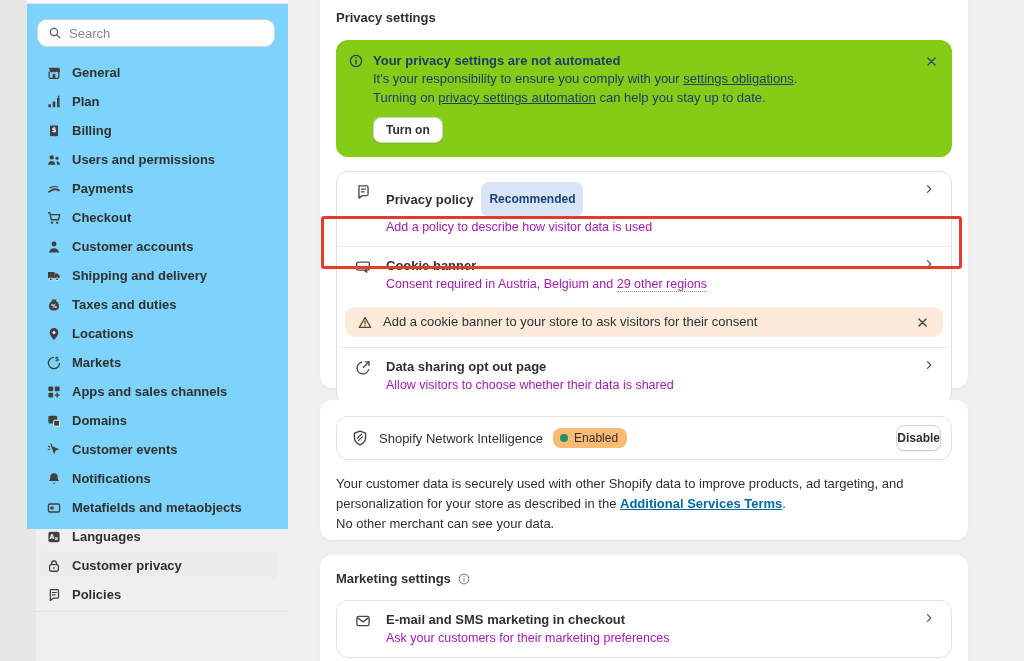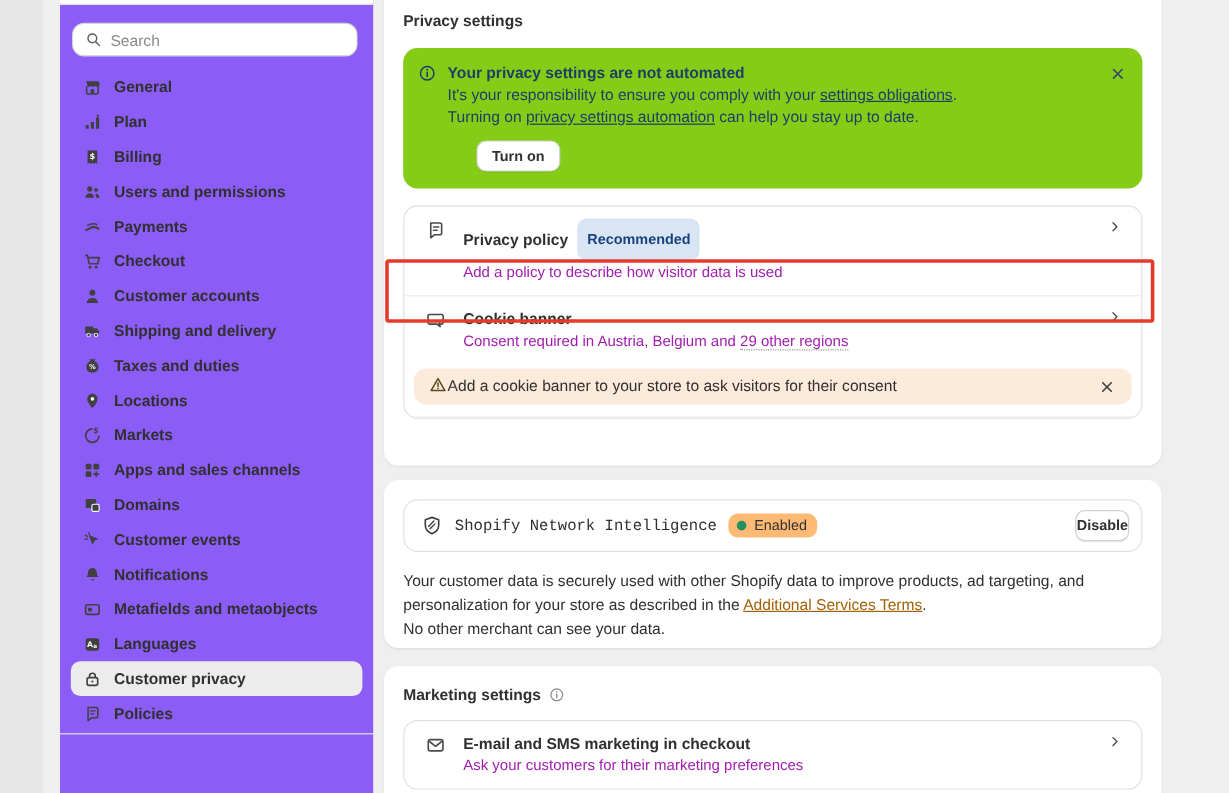--- a/index.html
+++ b/index.html
@@ -2,21 +2,21 @@
 <html><head>
 <meta charset="utf-8">
 <style>
   * { margin:0; padding:0; box-sizing:border-box; }
   html,body { background:#efefef; }
   .screen { position:relative; width:1024px; height:661px; overflow:hidden;
     font-family:"Liberation Sans", sans-serif; color:#303030; background:#efefef; }
 
   
   .backdrop-left { position:absolute; left:0; top:0; width:36px; height:661px; background:#e7e7e7; }
-  .sidebar { position:absolute; left:50px; top:0; width:261px; height:661px; background:#8b5cf6; }
+  .sidebar { position:absolute; left:27px; top:0; width:261px; height:529px; background:#7dd3fc; }
   .sidebar-topstrip { position:absolute; left:0; top:0; width:261px; height:4px; background:#ffffff; border-bottom:1px solid #e3e3e3; }
   .search-box { position:absolute; left:10px; top:19px; width:238px; height:28px; background:#fff;
     border:1px solid #d4d4d4; border-radius:10px; display:flex; align-items:center; gap:7px; padding:0 10px; }
   .search-box input { border:none; outline:none; background:transparent; font-family:inherit;
     font-size:13px; color:#303030; width:100%; }
   .search-box input::placeholder { color:#8a8a8a; }
   .nav { position:absolute; left:0; top:58px; width:261px; }
   .nav-item { display:flex; align-items:center; gap:10px; height:29px; margin:0 9px; padding:0 10px;
     border-radius:8px; font-size:13px; font-weight:600; color:#303030; cursor:pointer; }
   .nav-item.active { background:#ececec; }
@@ -33,56 +33,56 @@
 
   
   .info-banner { margin-top:15px; background:#84cc16; border-radius:12px; padding:12px 12px 14px 12px;
     display:flex; gap:9px; color:#1c3f67; }
   .info-banner .b-body { flex:1; }
   .info-banner .b-title { font-size:13px; font-weight:700; line-height:17px; }
   .info-banner .b-line { font-size:13px; line-height:19px; }
   .info-banner a { color:#1c3f67; text-decoration:underline; cursor:pointer; }
   .btn { display:inline-block; margin-top:10px; background:#fff; border:1px solid #cfcfcf; border-radius:8px;
     padding:5px 12px; font-size:12px; font-weight:700; color:#303030; cursor:pointer;
-    box-shadow:0 1px 0 rgba(26,26,26,0.07); font-family:inherit;margin-left:24px; }
+    box-shadow:0 1px 0 rgba(26,26,26,0.07); font-family:inherit; }
   .x-btn { width:18px; height:18px; flex:0 0 18px; cursor:pointer; display:flex; align-items:center; justify-content:center; }
 
   
   .slist { margin-top:14px; border:1px solid #e1e1e1; border-radius:12px; background:#fff; overflow:hidden; }
   .lrow { display:flex; align-items:flex-start; gap:13px; padding:10px 16px; min-height:54px; cursor:pointer; position:relative; }
   .lrow .ricn { width:20px; height:20px; flex:0 0 20px; display:flex; align-items:center; justify-content:center; }
   .lrow .rtxt { flex:1; display:flex; flex-direction:column; gap:1px; }
   .row-title { font-size:13px; font-weight:600; color:#303030; line-height:17px; display:flex; align-items:center; gap:8px; }
   .row-sub { font-size:12.5px; color:#a21caf; line-height:18px; }
   .dotted-link { border-bottom:1px dotted #9a9a9a; cursor:pointer; }
   .chev { flex:0 0 12px; display:flex; align-items:center; }
   .divider { height:1px; background:#ebebeb; }
   .badge-blue { background:#d9e4f5; color:#16437c; font-size:12px; font-weight:600; border-radius:8px; padding:10px 8px; line-height:15px; }
 
   
   .warn-wrap { padding:4px 8px 10px; }
-  .warn { background:#fcebdb; border-radius:10px; padding:6px 12px; display:flex; align-items:flex-start; }
+  .warn { background:#fcebdb; border-radius:10px; padding:6px 12px; display:flex; align-items:flex-end; gap:10px; }
   .warn .w-text { flex:1; font-size:13px; color:#303030; line-height:18px; }
 
   
   .annotation { position:absolute; left:321px; top:216px; width:641px; height:53px;
     border:3px solid #e53b2c; border-radius:3px; z-index:6; pointer-events:none; }
 
   
   .sni-row { border:1px solid #e1e1e1; border-radius:12px; height:44px; display:flex; align-items:center;
     gap:10px; padding:0 10px 0 14px; }
-  .sni-title { font-size:13px; font-weight:500; color:#303030;font-family:Liberation Mono, monospace; }
+  .sni-title { font-size:13px; font-weight:500; color:#303030; }
   .badge-gray { background:#fdba74; border-radius:8px; padding:3px 9px 3px 7px; display:flex; align-items:center; gap:6px;
     font-size:12px; color:#303030; }
   .dot-green { width:8px; height:8px; border-radius:50%; background:#1f9160; }
   .spacer { flex:1; }
   .btn-plain { background:#fff; border:1px solid #d0d0d0; border-radius:8px; padding:5px 0; font-size:12px;
     font-weight:700; color:#303030; cursor:pointer; box-shadow:0 1px 0 rgba(26,26,26,0.07); font-family:inherit; }
   .desc { margin-top:14px; font-size:13px; color:#303030; line-height:20px; max-width:620px; }
-  .desc a { color:#a16207; text-decoration:underline; font-weight:400; cursor:pointer; }
+  .desc a { color:#0369a1; text-decoration:underline; font-weight:700; cursor:pointer; }
 
   svg { display:block; }
 </style>
 </head>
 <body>
 
 <div class="screen">
 
   <div class="backdrop-left"></div>
 
@@ -360,20 +360,38 @@
           </span>
           <span class="w-text">Add a cookie banner to your store to ask visitors for their consent</span>
           <span class="x-btn">
             <svg width="13" height="13" viewBox="0 0 20 20">
                 <path d="M4.5 4.5l11 11M15.5 4.5l-11 11" stroke="#3d3d3d" stroke-width="2" stroke-linecap="round"></path>
               </svg>
           </span>
         </div>
       </div>
       <div class="divider"></div>
+      <div class="lrow">
+        <span class="ricn">
+          <svg width="18" height="18" viewBox="0 0 20 20">
+              <path d="M16.3 11.2A6.5 6.5 0 1 1 9 3.6" fill="none" stroke="#4a4a4a" stroke-width="1.5"></path>
+              <path d="M12 3.2h4.6v4.6" fill="none" stroke="#4a4a4a" stroke-width="1.5"></path>
+              <path d="M16.4 3.4 10.6 9.2" stroke="#4a4a4a" stroke-width="1.5" stroke-linecap="round"></path>
+            </svg>
+        </span>
+        <span class="rtxt">
+          <span class="row-title">Data sharing opt out page</span>
+          <span class="row-sub">Allow visitors to choose whether their data is shared</span>
+        </span>
+        <span class="chev">
+          <svg width="12" height="14" viewBox="0 0 20 20">
+              <path d="M7.5 4.5l5.5 5.5-5.5 5.5" fill="none" stroke="#4a4a4a" stroke-width="1.9" stroke-linecap="round" stroke-linejoin="round"></path>
+            </svg>
+        </span>
+      </div>
     </div>
   </div>
 
   <div class="annotation"></div>
 
   <div class="card card2">
     <div class="sni-row">
       <span>
         <svg width="18" height="18" viewBox="0 0 20 20">
             <path d="M10 2.4l6.2 2.1v5c0 4-2.6 6.6-6.2 8.1-3.6-1.5-6.2-4.1-6.2-8.1v-5z" fill="none" stroke="#3d3d3d" stroke-width="1.5" stroke-linejoin="round"></path>

